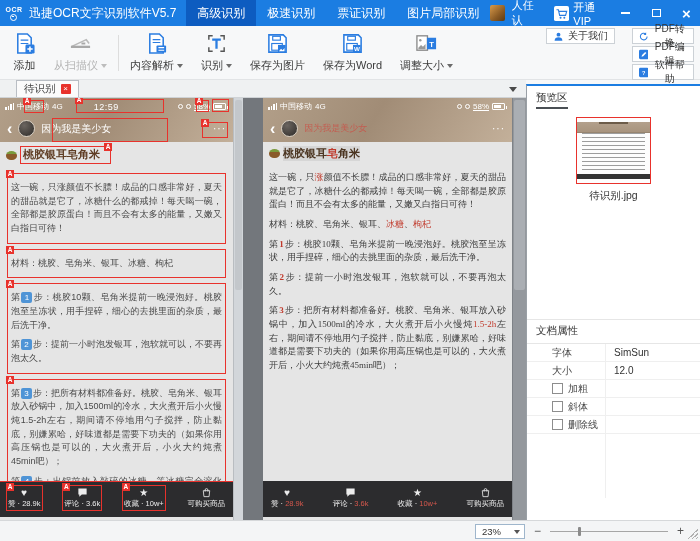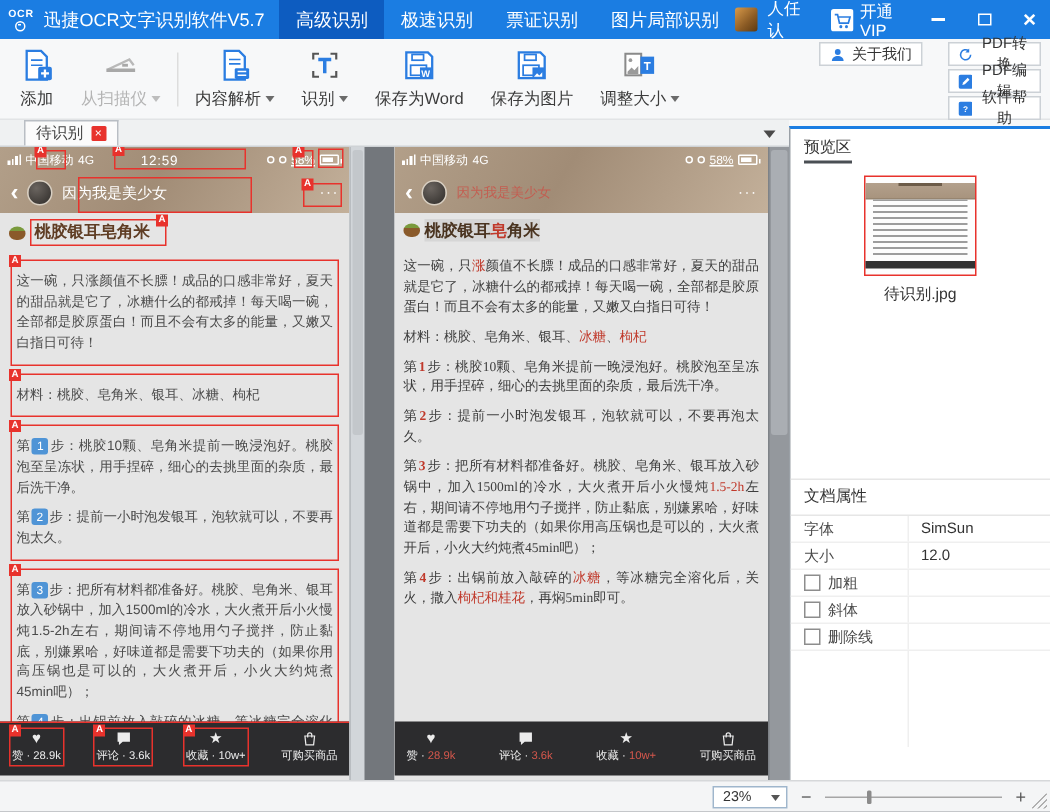--- a/index.html
+++ b/index.html
@@ -114,21 +114,21 @@
   .prev-title { display:inline-block; font-size:10.5px; color:#333; margin:5px 0 8px 9px; padding-bottom:2px; border-bottom:2px solid #4a4f54; }
   .thumb { width:75px; height:67px; border:1px solid var(--ocrRed); margin:0 auto; background:#fdfdfd; position:relative; cursor:pointer; }
   .th-head { height:11px; background:linear-gradient(#b3a08c,#a8947e); border-bottom:1px solid #978570; }
   .th-head::after { content:""; display:block; width:40%; height:2px; background:#6d5c49; margin:4px auto 0; }
   .th-lines { position:absolute; left:5px; right:5px; top:15px; bottom:11px; background:repeating-linear-gradient(#9d9d9d 0 1px,transparent 1px 4px); }
   .th-foot { position:absolute; left:0; right:0; bottom:4px; height:5px; background:#333; }
   .thumb-name { text-align:center; font-size:10.5px; color:#333; margin-top:5px; }
   .props { margin-top:116px; border-top:1px solid #e6e6e6; }
   .props-title { font-size:10.5px; color:#333; padding:4px 9px 5px; border-bottom:1px solid #e6e6e6; }
   .prop-row { display:flex; align-items:stretch; min-height:18px; border-bottom:1px solid #efefef; font-size:10px; }
-  .prop-label { width:78px; padding-left:9px; color:#4a4a4a; display:flex; align-items:center; gap:5px; }
+  .prop-label { width:78px; padding-left:25px; color:#4a4a4a; display:flex; align-items:center; gap:5px; }
   .prop-value { flex:1; border-left:1px solid #efefef; padding-left:8px; color:#333; display:flex; align-items:center; gap:5px; }
   .swatch { width:12px; height:12px; display:inline-block; border:1px solid #555; }
   .cbx { width:11px; height:11px; border:1px solid #8d8d8d; background:#fff; display:inline-block; flex:none; cursor:pointer; }
   .prop-row.filler { height:64px; border-bottom:none; }
 
   
   .statusbar { height:21px; background:#f4f5f6; border-top:1px solid #d6d8da; display:flex; align-items:center; justify-content:flex-end; gap:9px; padding-right:16px; position:relative; }
   .zoom-combo { width:50px; height:15px; background:#fff; border:1px solid #9fb6cc; display:flex; align-items:center; font-size:9.5px; color:#333; padding-left:6px; cursor:pointer; position:relative; }
   .combo-arrow { position:absolute; right:4px; top:5px; width:0; height:0; border-left:3.5px solid transparent; border-right:3.5px solid transparent; border-top:4px solid #555; }
   .zbtn { font-size:12px; color:#555; cursor:pointer; line-height:1; user-select:none; }
@@ -227,36 +227,36 @@
             <span class="tlabel">识别</span>
             <i class="dar"></i>
           </span>
         </div>
         <div class="tool">
           <span class="ticon"><svg viewBox="0 0 24 24">
               <path d="M3 3h15l3 3v15H3z" fill="#fff" stroke="#2b7de1" stroke-width="1.6"></path>
               <rect x="7" y="4.5" width="8" height="4" fill="none" stroke="#2b7de1" stroke-width="1.2"></rect>
               <rect x="6" y="12" width="11" height="7" fill="none" stroke="#2b7de1" stroke-width="1.2"></rect>
               <rect x="12.5" y="13.5" width="8" height="8" fill="#2b7de1"></rect>
-              <text x="16.5" y="20" font-size="6.5" fill="#fff" text-anchor="middle" font-weight="bold">W</text>
-            </svg></span>
-          <span class="trow">
-            <span class="tlabel">保存为Word</span>
+              <path d="M13.5 20l2.2-2.4 1.6 1.5 2-2.3v3.2z" fill="#fff"></path>
+            </svg></span>
+          <span class="trow">
+            <span class="tlabel">保存为图片</span>
           </span>
         </div>
         <div class="tool">
           <span class="ticon"><svg viewBox="0 0 24 24">
               <path d="M3 3h15l3 3v15H3z" fill="#fff" stroke="#2b7de1" stroke-width="1.6"></path>
               <rect x="7" y="4.5" width="8" height="4" fill="none" stroke="#2b7de1" stroke-width="1.2"></rect>
               <rect x="6" y="12" width="11" height="7" fill="none" stroke="#2b7de1" stroke-width="1.2"></rect>
               <rect x="12.5" y="13.5" width="8" height="8" fill="#2b7de1"></rect>
-              <path d="M13.5 20l2.2-2.4 1.6 1.5 2-2.3v3.2z" fill="#fff"></path>
-            </svg></span>
-          <span class="trow">
-            <span class="tlabel">保存为图片</span>
+              <text x="16.5" y="20" font-size="6.5" fill="#fff" text-anchor="middle" font-weight="bold">W</text>
+            </svg></span>
+          <span class="trow">
+            <span class="tlabel">保存为Word</span>
           </span>
         </div>
         <div class="tool">
           <span class="ticon"><svg viewBox="0 0 24 24">
               <rect x="2" y="4" width="11" height="15" fill="#fff" stroke="#8a8a8a" stroke-width="1.4"></rect>
               <circle cx="5.5" cy="8.5" r="1.3" fill="#9a9a9a"></circle>
               <path d="M3.5 16.5l2.8-3 2 2 2.7-3v5.5H3.5z" fill="#9a9a9a"></path>
               <rect x="12.5" y="6" width="9.5" height="12" fill="#2b7de1"></rect>
               <text x="17.2" y="15.6" font-size="8" fill="#fff" text-anchor="middle" font-weight="bold">T</text>
             </svg></span>
@@ -448,21 +448,20 @@
               <div class="ph-heading">
                 <span class="food-emoji"></span>
                 <span class="hwrap"><span>桃胶银耳</span><span class="hl">皂</span><span>角米</span></span>
               </div>
               <div class="ph-body">
                 <p><span>这一碗，只</span><span class="hl">涨</span><span>颜值不长膘！成品的口感非常好，夏天的甜品就是它了，冰糖什么的都戒掉！每天喝一碗，全部都是胶原蛋白！而且不会有太多的能量，又嫩又白指日可待！</span></p>
                 <p><span>材料：桃胶、皂角米、银耳、</span><span class="hl">冰糖</span><span>、</span><span class="hl">枸杞</span></p>
                 <p><span>第</span><span class="badge-rec">1</span><span>步：桃胶10颗、皂角米提前一晚浸泡好。桃胶泡至呈冻状，用手捏碎，细心的去挑里面的杂质，最后洗干净。</span></p>
                 <p><span>第</span><span class="badge-rec">2</span><span>步：提前一小时泡发银耳，泡软就可以，不要再泡太久。</span></p>
                 <p><span>第</span><span class="badge-rec">3</span><span>步：把所有材料都准备好。桃胶、皂角米、银耳放入砂锅中，加入1500ml的冷水，大火煮开后小火慢炖</span><span class="hl">1.5-2h</span><span>左右，期间请不停地用勺子搅拌，防止黏底，别嫌累哈，好味道都是需要下功夫的（如果你用高压锅也是可以的，大火煮开后，小火大约炖煮45min吧）；</span></p>
-                <p><span>第</span><span class="badge-rec">4</span><span>步：出锅前放入敲碎的</span><span class="hl">冰糖</span><span>，等冰糖完全溶化后，关火，撒入</span><span class="hl">枸杞和桂花</span><span>，再焖5min即可。</span></p>
               </div>
               <div class="ph-footer">
                 <span class="fitem">
                   <span class="ficon">♥</span>
                   <span class="flabel"><span>赞</span><span> · </span><span class="cnt">28.9k</span></span>
                 </span>
                 <span class="fitem">
                   <span class="ficon">
                     <svg viewBox="0 0 24 24">
                       <path d="M3 3h18v13.5H10.5L5 21v-4.5H3z" fill="#ececec"></path>

